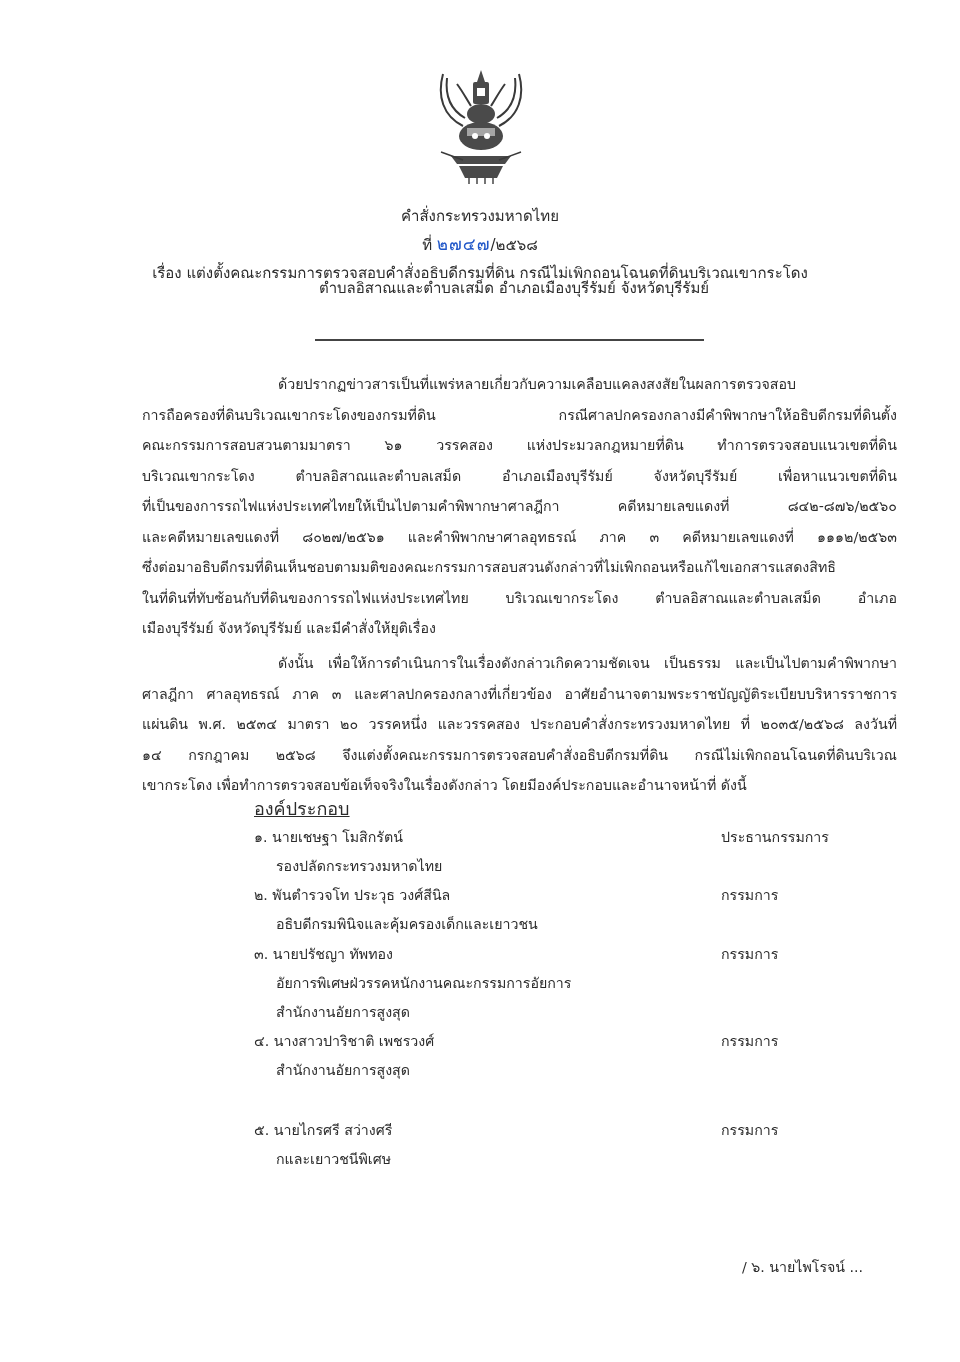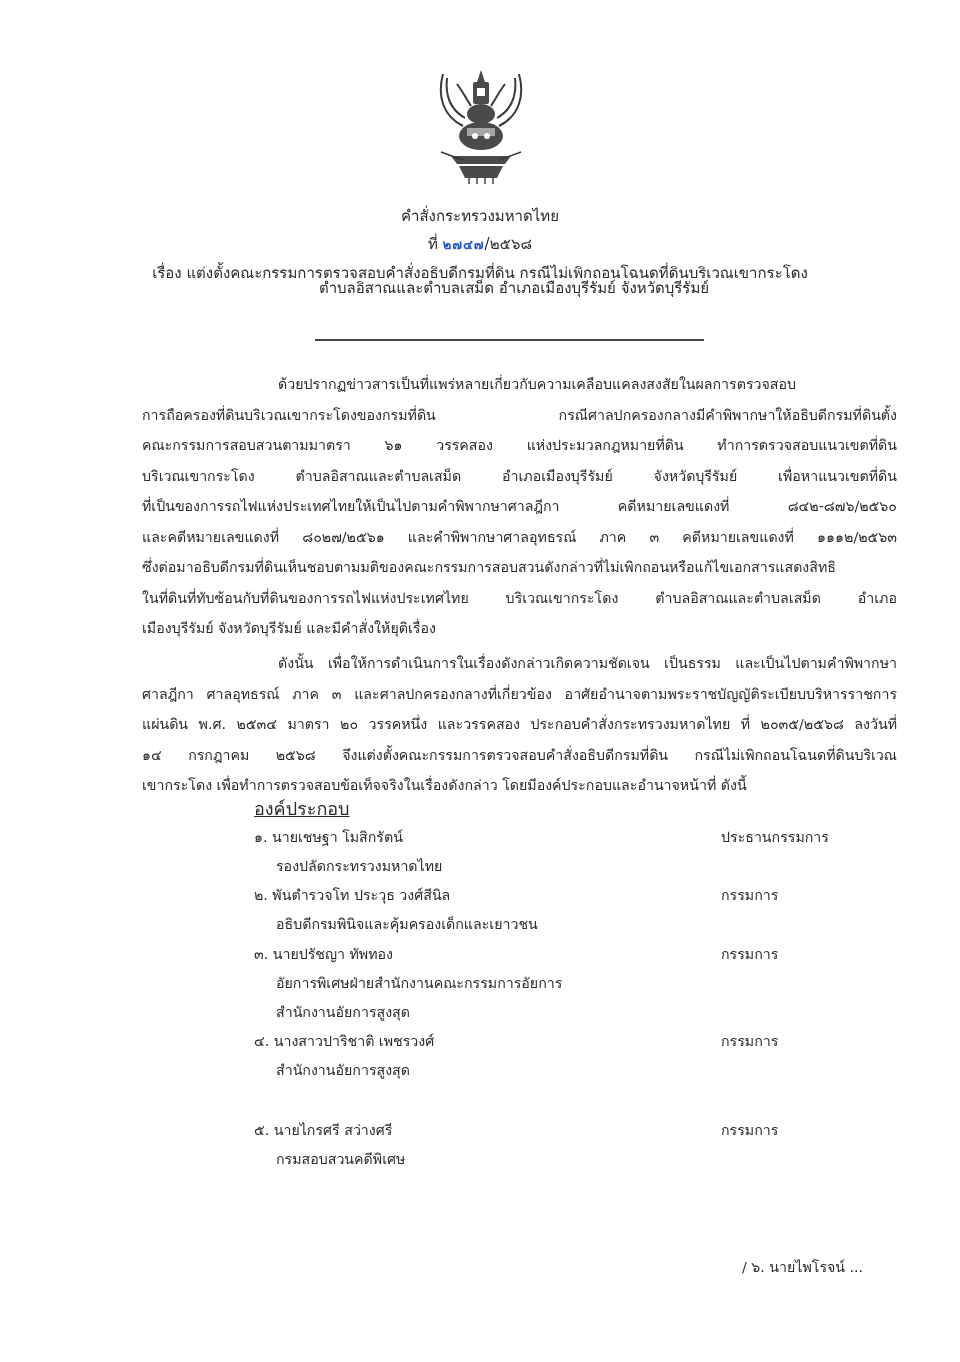--- a/index.html
+++ b/index.html
@@ -35,22 +35,22 @@
       width: 960px;
       text-align: center;
       font-size: 15px;
       line-height: 22px;
       white-space: nowrap;
     }
     .order-title { top: 205px; }
     .order-number { top: 233px; }
     .order-number .num-hand {
       color: #1f56c8;
-      font-weight: bold;
-      font-size: 13px;
+      font-weight: normal;
+      font-size: 17px;
       letter-spacing: 1px;
     }
     .subject-1 { top: 262px; }
     .subject-2 { top: 277px; margin-left: 34px; }
     .rule {
       position: absolute;
       left: 315px;
       top: 339px;
       width: 389px;
       height: 2px;
@@ -209,35 +209,35 @@
       <span class="role">กรรมการ</span>
     </div>
     <div class="pos">อธิบดีกรมพินิจและคุ้มครองเด็กและเยาวชน</div>
   </div>
 
   <div class="member m3">
     <div class="name-row">
       <span>๓. นายปรัชญา ทัพทอง</span>
       <span class="role">กรรมการ</span>
     </div>
-    <div class="pos">อัยการพิเศษฝ่ายสำนักงานคณะกรรมการอัยการ</div>
+    <div class="pos">อัยการพิเศษฝ่วรรคหนักงานคณะกรรมการอัยการ</div>
     <div class="pos">สำนักงานอัยการสูงสุด</div>
   </div>
 
   <div class="member m4">
     <div class="name-row">
       <span>๔. นางสาวปาริชาติ เพชรวงศ์</span>
       <span class="role">กรรมการ</span>
     </div>
     <div class="pos">สำนักงานอัยการสูงสุด</div>
   </div>
 
   <div class="member m5">
     <div class="name-row">
       <span>๕. นายไกรศรี สว่างศรี</span>
       <span class="role">กรรมการ</span>
     </div>
-    <div class="pos">กรมสอบสวนคดีพิเศษ</div>
+    <div class="pos">กและเยาวชนีพิเศษ</div>
   </div>
 
   <div class="continuation">/ ๖. นายไพโรจน์ ...</div>
 
 </div>
 
 </body></html>

